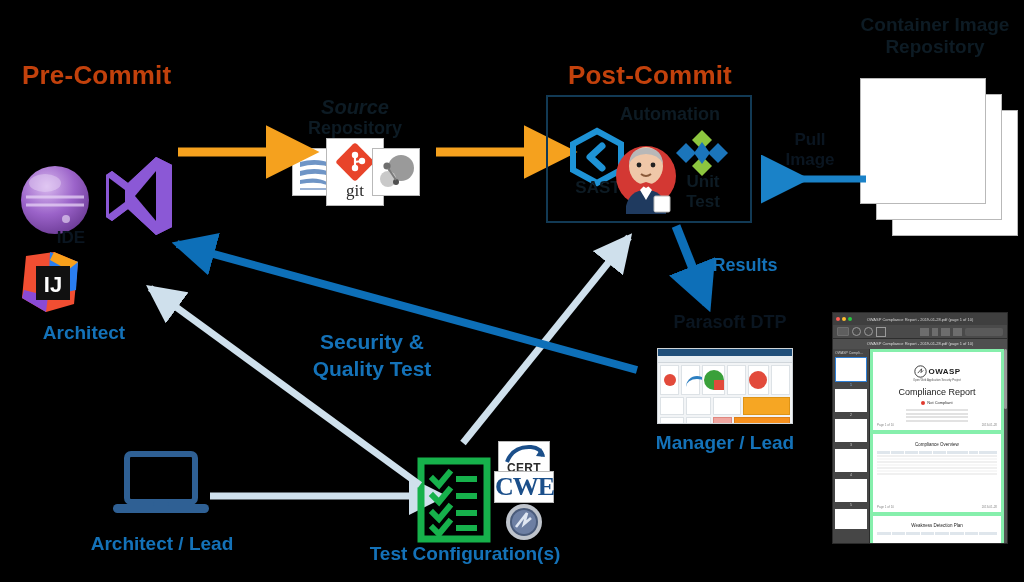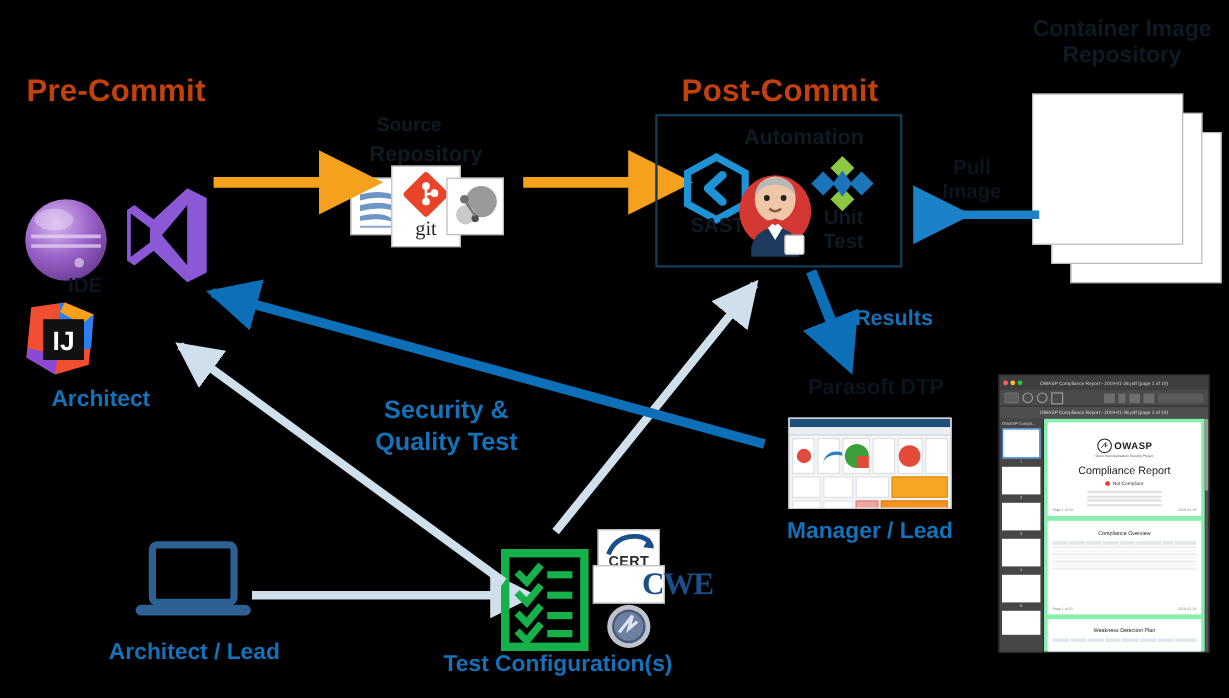--- a/index.html
+++ b/index.html
@@ -76,21 +76,21 @@
     <path d="M6 6 L34 2 L58 12 L54 54 L26 62 L2 48 Z" fill="#f14e32"></path>
     <path d="M30 2 L58 12 L56 40 L28 46 Z" fill="#2a7ef0"></path>
     <path d="M4 40 L28 46 L26 62 L2 48 Z" fill="#8a4ad6"></path>
     <path d="M34 2 L58 12 L48 20 L30 10 Z" fill="#f9a01b"></path>
     <rect x="16" y="16" width="34" height="34" fill="#111"></rect>
     <text x="33" y="42" font-family="Liberation Sans, sans-serif" font-size="22" font-weight="bold" fill="#fff" text-anchor="middle">IJ</text>
   </svg>
 
   <div class="abs lbl" style="left:0px;top:322px;width:168px;">Architect</div>
 
-  <div class="abs dim" style="left:276px;top:95px;width:130px;font-size:16px;">Source</div>
+  <div class="abs dim" style="left:290px;top:95px;width:130px;font-size:20px;font-style:italic;">Source</div>
   <div class="abs dim" style="left:290px;top:118px;width:130px;font-size:18px;">Repository</div>
 
   <div class="abs card bx" style="left:292px;top:148px;width:48px;height:48px;padding:4px;">
     <svg width="40" height="40" viewBox="0 0 40 40">
       <path d="M3 9 Q20 4 36 11 L36 15 Q20 9 3 14 Z" fill="#6f95c6"></path>
       <path d="M3 18 Q20 13 36 20 L36 24 Q20 18 3 23 Z" fill="#6f95c6"></path>
       <path d="M3 27 Q20 23 30 29 L30 32 Q20 28 3 31 Z" fill="#6f95c6"></path>
       <rect x="3" y="35" width="33" height="2" fill="#9ab2d4"></rect>
     </svg>
   </div>
@@ -352,21 +352,21 @@
     </g>
   </svg>
 
   <div class="abs card bx" style="left:498px;top:441px;width:52px;height:42px;padding:2px;text-align:center;">
     <svg width="46" height="20" viewBox="0 0 46 20">
         <path d="M6 18 Q12 2 30 3 Q40 4 42 12" stroke="#1b4f8a" stroke-width="4" fill="none"></path>
         <path d="M40 4 L44 13 L35 12 Z" fill="#1b4f8a"></path>
       </svg>
     <div style="font-size:12px;font-weight:bold;color:#2b2b2b;line-height:1;margin-top:-2px;letter-spacing:.3px;">CERT</div>
   </div>
-  <div class="abs card bx" style="left:494px;top:471px;width:60px;height:32px;text-align:center;padding-left:40px;">
+  <div class="abs card bx" style="left:494px;top:471px;width:60px;height:32px;text-align:center;">
     <div style="font-family:'Liberation Serif',serif;font-size:26px;font-weight:bold;color:#1b4f8a;line-height:30px;letter-spacing:-1px;">CWE</div>
   </div>
   <svg class="abs" style="left:505px;top:503px;" width="38" height="38">
     <circle cx="19" cy="19" r="18" fill="#bfc4cc"></circle>
     <circle cx="19" cy="19" r="14" fill="#4a5b7a"></circle>
     <circle cx="19" cy="19" r="12" fill="#6d7fa3"></circle>
     <path d="M11 24 L22 10 L19 21 L26 15" stroke="#dfe6f2" stroke-width="2.6" fill="none"></path>
   </svg>
 
   <div class="abs lbl" style="left:352px;top:543px;width:226px;">Test Configuration(s)</div>

